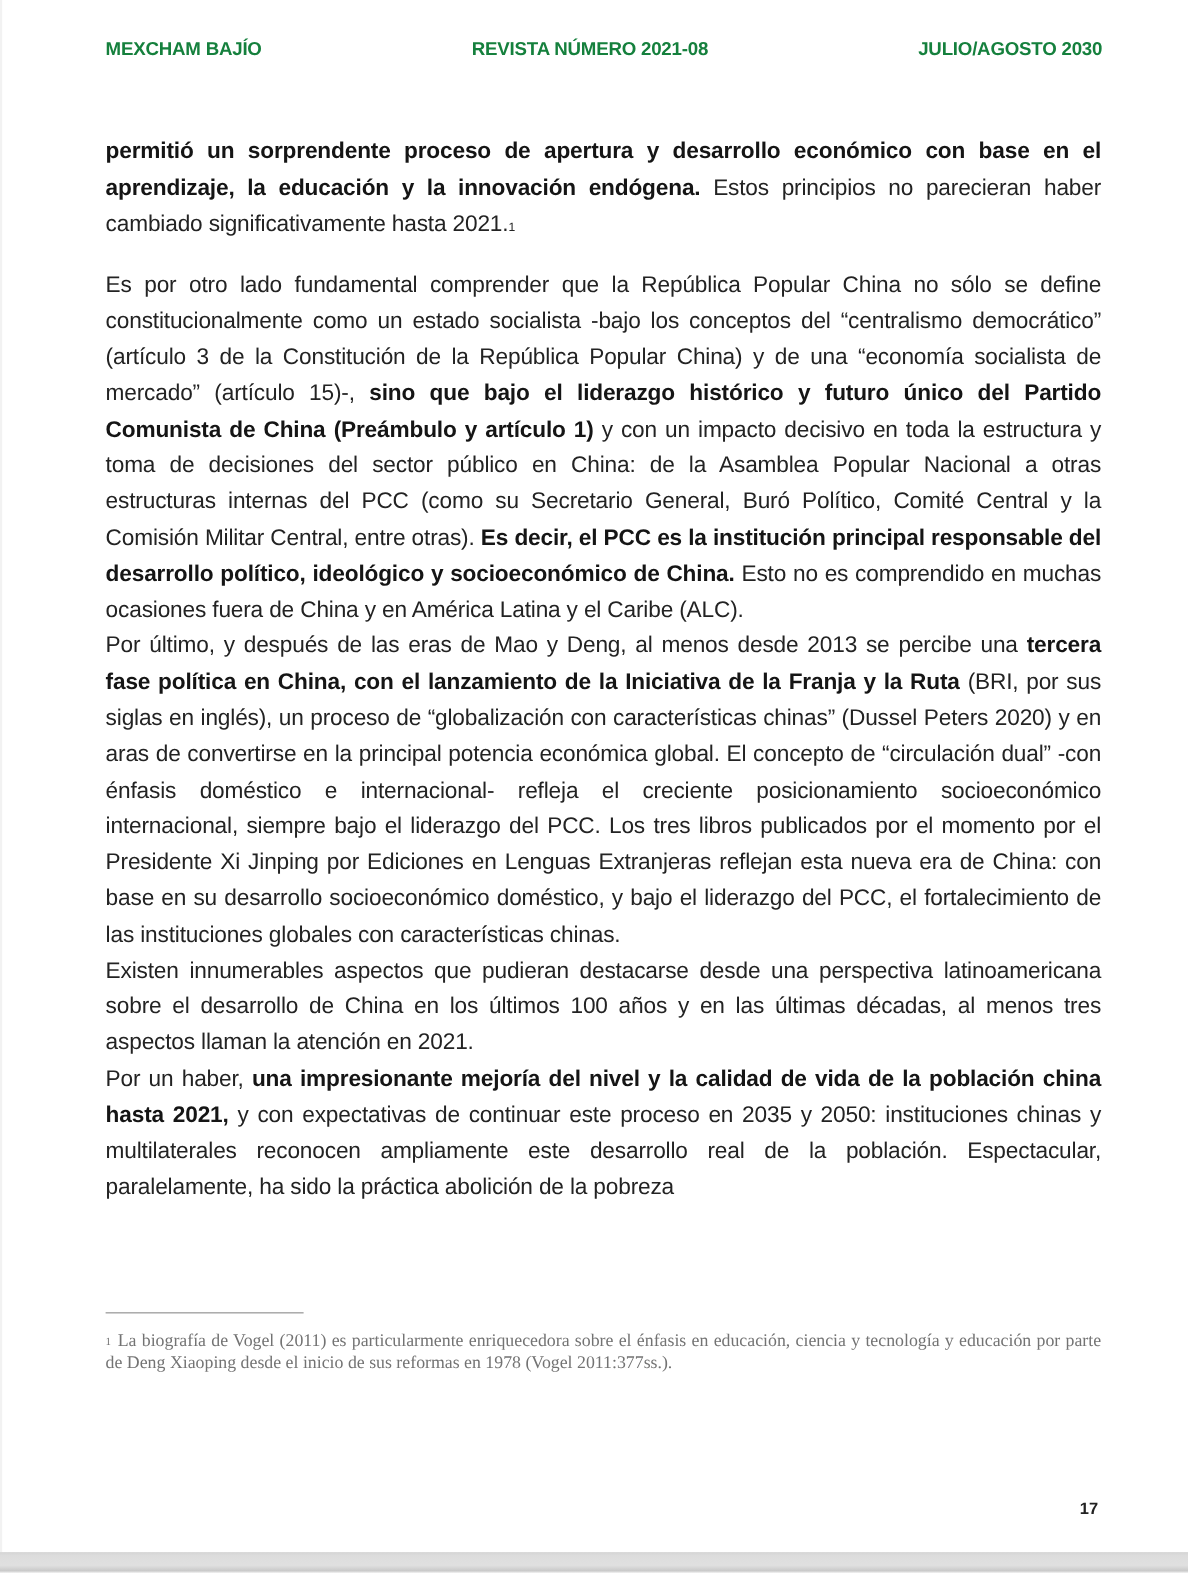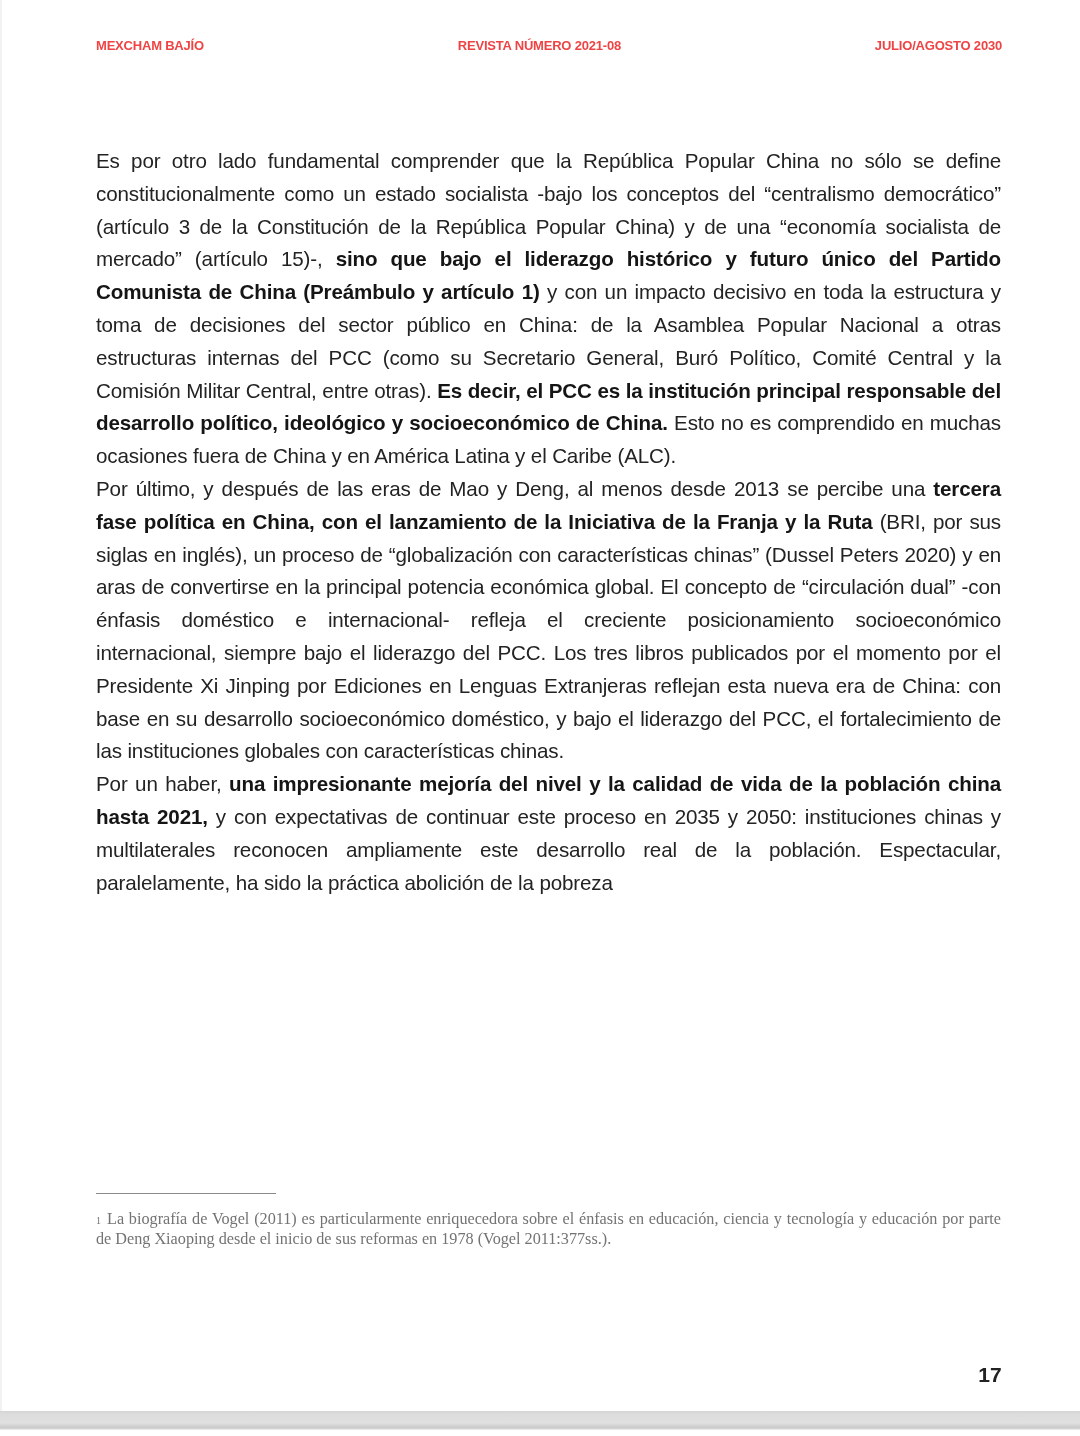--- a/index.html
+++ b/index.html
@@ -3,22 +3,22 @@
 <meta charset="utf-8">
 <style>
   html, body { margin:0; padding:0; }
   body {
     width:1080px; height:1436px; background:#ffffff; position:relative; overflow:hidden;
     font-family:"Liberation Sans", sans-serif; color:#222;
   }
   .header {
     position:absolute; top:34px; left:96px; width:906px; height:22px;
     display:flex; justify-content:space-between; align-items:center;
-    font-family:"Liberation Sans", sans-serif; font-weight:700; font-size:13px;
-    color:#ef4444; letter-spacing:-0.2px;
+    font-family:"Liberation Sans", sans-serif; font-weight:700; font-size:17px;
+    color:#15803d; letter-spacing:-0.2px;
   }
   .header span { white-space:nowrap; }
   .body-text {
     position:absolute; top:122px; left:96px; width:905px;
     font-size:20.6px; line-height:32.8px; text-align:justify; color:#232323;
     letter-spacing:-0.15px;
   }
   .body-text p { margin:0; }
   .body-text p.gap { margin-top:23px; }
   .body-text b { font-weight:700; color:#151515; }
@@ -27,21 +27,21 @@
     position:absolute; top:1193px; left:96px; width:180px; height:1px; background:#8a8a8a;
   }
   .footnote {
     position:absolute; top:1209px; left:96px; width:905px;
     font-family:"Liberation Serif", serif; font-size:16.2px; line-height:20px;
     text-align:justify; color:#737373;
   }
   .footnote sup { font-size:10px; vertical-align:top; position:relative; top:2px; margin-right:6px; }
   .page-number {
     position:absolute; top:1363px; left:975px; width:30px; text-align:center;
-    font-weight:700; font-size:21px; color:#222;
+    font-weight:700; font-size:15px; color:#222;
   }
   .bottom-band {
     position:absolute; left:0; top:1411px; width:1080px; height:19px;
     background:linear-gradient(#d4d4d4 0px, #dcdcdc 3px, #e0e0e0 12px, #c9c9c9 17px, #f4f4f4 19px);
   }
   .left-edge {
     position:absolute; left:0; top:0; width:2px; height:1411px; background:#f2f2f2;
   }
 </style>
 </head>
@@ -49,25 +49,31 @@
 
 <div class="left-edge"></div>
 
 <div class="header">
   <span>MEXCHAM BAJÍO</span>
   <span>REVISTA NÚMERO 2021-08</span>
   <span>JULIO/AGOSTO 2030</span>
 </div>
 
 <div class="body-text">
+  <p>
+    <b>permitió un sorprendente proceso de apertura y desarrollo económico con base en el aprendizaje, la educación y la innovación endógena.</b><span> Estos principios no parecieran haber cambiado significativamente hasta 2021.</span><sup>1</sup>
+  </p>
   <p class="gap">
     <span>Es por otro lado fundamental comprender que la República Popular China no sólo se define constitucionalmente como un estado socialista -bajo los conceptos del “centralismo democrático” (artículo 3 de la Constitución de la República Popular China) y de una “economía socialista de mercado” (artículo 15)-, </span><b>sino que bajo el liderazgo histórico y futuro único del Partido Comunista de China (Preámbulo y artículo 1)</b><span> y con un impacto decisivo en toda la estructura y toma de decisiones del sector público en China: de la Asamblea Popular Nacional a otras estructuras internas del PCC (como su Secretario General, Buró Político, Comité Central y la Comisión Militar Central, entre otras). </span><b>Es decir, el PCC es la institución principal responsable del desarrollo político, ideológico y socioeconómico de China.</b><span> Esto no es comprendido en muchas ocasiones fuera de China y en América Latina y el Caribe (ALC).</span>
   </p>
   <p>
     <span>Por último, y después de las eras de Mao y Deng, al menos desde 2013 se percibe una </span><b>tercera fase política en China, con el lanzamiento de la Iniciativa de la Franja y la Ruta</b><span> (BRI, por sus siglas en inglés), un proceso de “globalización con características chinas” (Dussel Peters 2020) y en aras de convertirse en la principal potencia económica global. El concepto de “circulación dual” -con énfasis doméstico e internacional- refleja el creciente posicionamiento socioeconómico internacional, siempre bajo el liderazgo del PCC. Los tres libros publicados por el momento por el Presidente Xi Jinping por Ediciones en Lenguas Extranjeras reflejan esta nueva era de China: con base en su desarrollo socioeconómico doméstico, y bajo el liderazgo del PCC, el fortalecimiento de las instituciones globales con características chinas.</span>
+  </p>
+  <p>
+    <span>Existen innumerables aspectos que pudieran destacarse desde una perspectiva latinoamericana sobre el desarrollo de China en los últimos 100 años y en las últimas décadas, al menos tres aspectos llaman la atención en 2021.</span>
   </p>
   <p>
     <span>Por un haber, </span><b>una impresionante mejoría del nivel y la calidad de vida de la población china hasta 2021,</b><span> y con expectativas de continuar este proceso en 2035 y 2050: instituciones chinas y multilaterales reconocen ampliamente este desarrollo real de la población. Espectacular, paralelamente, ha sido la práctica abolición de la pobreza</span>
   </p>
 </div>
 
 <div class="footnote-rule"></div>
 
 <div class="footnote">
   <sup>1</sup><span>La biografía de Vogel (2011) es particularmente enriquecedora sobre el énfasis en educación, ciencia y tecnología y educación por parte de Deng Xiaoping desde el inicio de sus reformas en 1978 (Vogel 2011:377ss.).</span>

